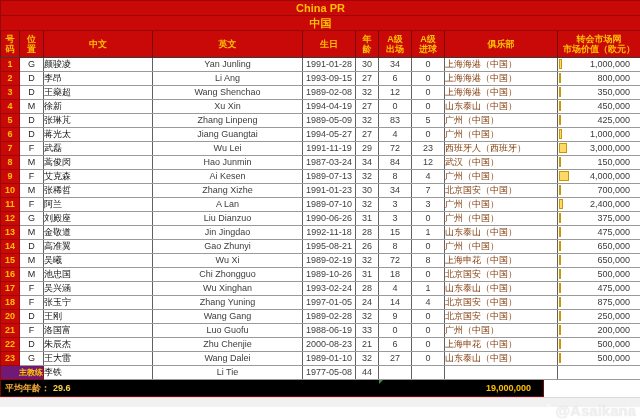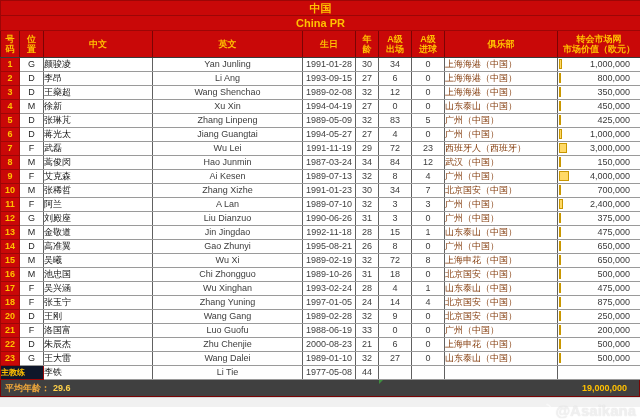--- a/index.html
+++ b/index.html
@@ -24,34 +24,34 @@
   
   .hcell{
     background:#c90808;color:#ffc000;font-weight:bold;font-size:9px;
     height:26px;text-align:center;vertical-align:middle;
     white-space:pre-line;line-height:10px;border-color:#7a0404;
     border-bottom-color:#3a3a3a;
   }
   
   tbody td{height:13px;font-size:9px;line-height:13px;background:#ffffff;}
   .num{background:#c90808;color:#ffc000;font-weight:bold;text-align:center;border-color:#9c0606;}
-  .coach-label{background:#0f172a;color:#ffc000;font-weight:bold;text-align:left;font-size:8px;border-color:#9c0606;}
+  .coach-label{background:#701a75;color:#ffc000;font-weight:bold;text-align:right;font-size:8px;border-color:#9c0606;}
   .pos{text-align:center;color:#262626;}
   .cn{color:#141414;}
   .en{text-align:center;color:#3d3d3d;}
   .birth,.age,.caps,.goals{text-align:center;color:#3d3d3d;}
   .club{text-align:left;color:#843c0c;}
   .value{text-align:right;color:#3a3a3a;padding-right:10px;position:relative;}
   .bar{
     position:absolute;left:1px;top:1px;height:10px;
     background:#ffd966;border:1px solid #c99700;box-sizing:border-box;
   }
   
   .footer{
-    position:relative;width:640px;height:17px;background:#404040;
+    position:relative;width:544px;height:17px;background:#000000;
     display:flex;align-items:center;box-sizing:border-box;
     border:1px solid #7a0404;border-top:none;
   }
   .avg{padding-left:4px;font-size:9px;font-weight:bold;color:#f2a93b;}
   .avg b{color:#ffd24a;margin-left:3px;}
   .total{margin-left:auto;padding-right:12px;font-size:9px;font-weight:bold;color:#ffc000;}
   .green-tri{
     position:absolute;left:378px;top:0;width:0;height:0;
     border-left:4px solid #3f9140;border-bottom:4px solid transparent;
   }
@@ -77,24 +77,24 @@
       <col style="width:150px">
         <col style="width:53px">
         <col style="width:23px">
       <col style="width:33px">
         <col style="width:33px">
         <col style="width:113px">
       <col style="width:83px">
     </colgroup>
     <thead>
       <tr class="title-row">
-        <th colspan="10">中国</th>
+        <th colspan="10">China PR</th>
       </tr>
       <tr class="title-row">
-        <th colspan="10">China PR</th>
+        <th colspan="10">中国</th>
       </tr>
       <tr id="header-row">
           <th class="hcell">号
 码</th>
           <th class="hcell">位
 置</th>
           <th class="hcell">中文</th>
           <th class="hcell">英文</th>
           <th class="hcell">生日</th>
           <th class="hcell">年

